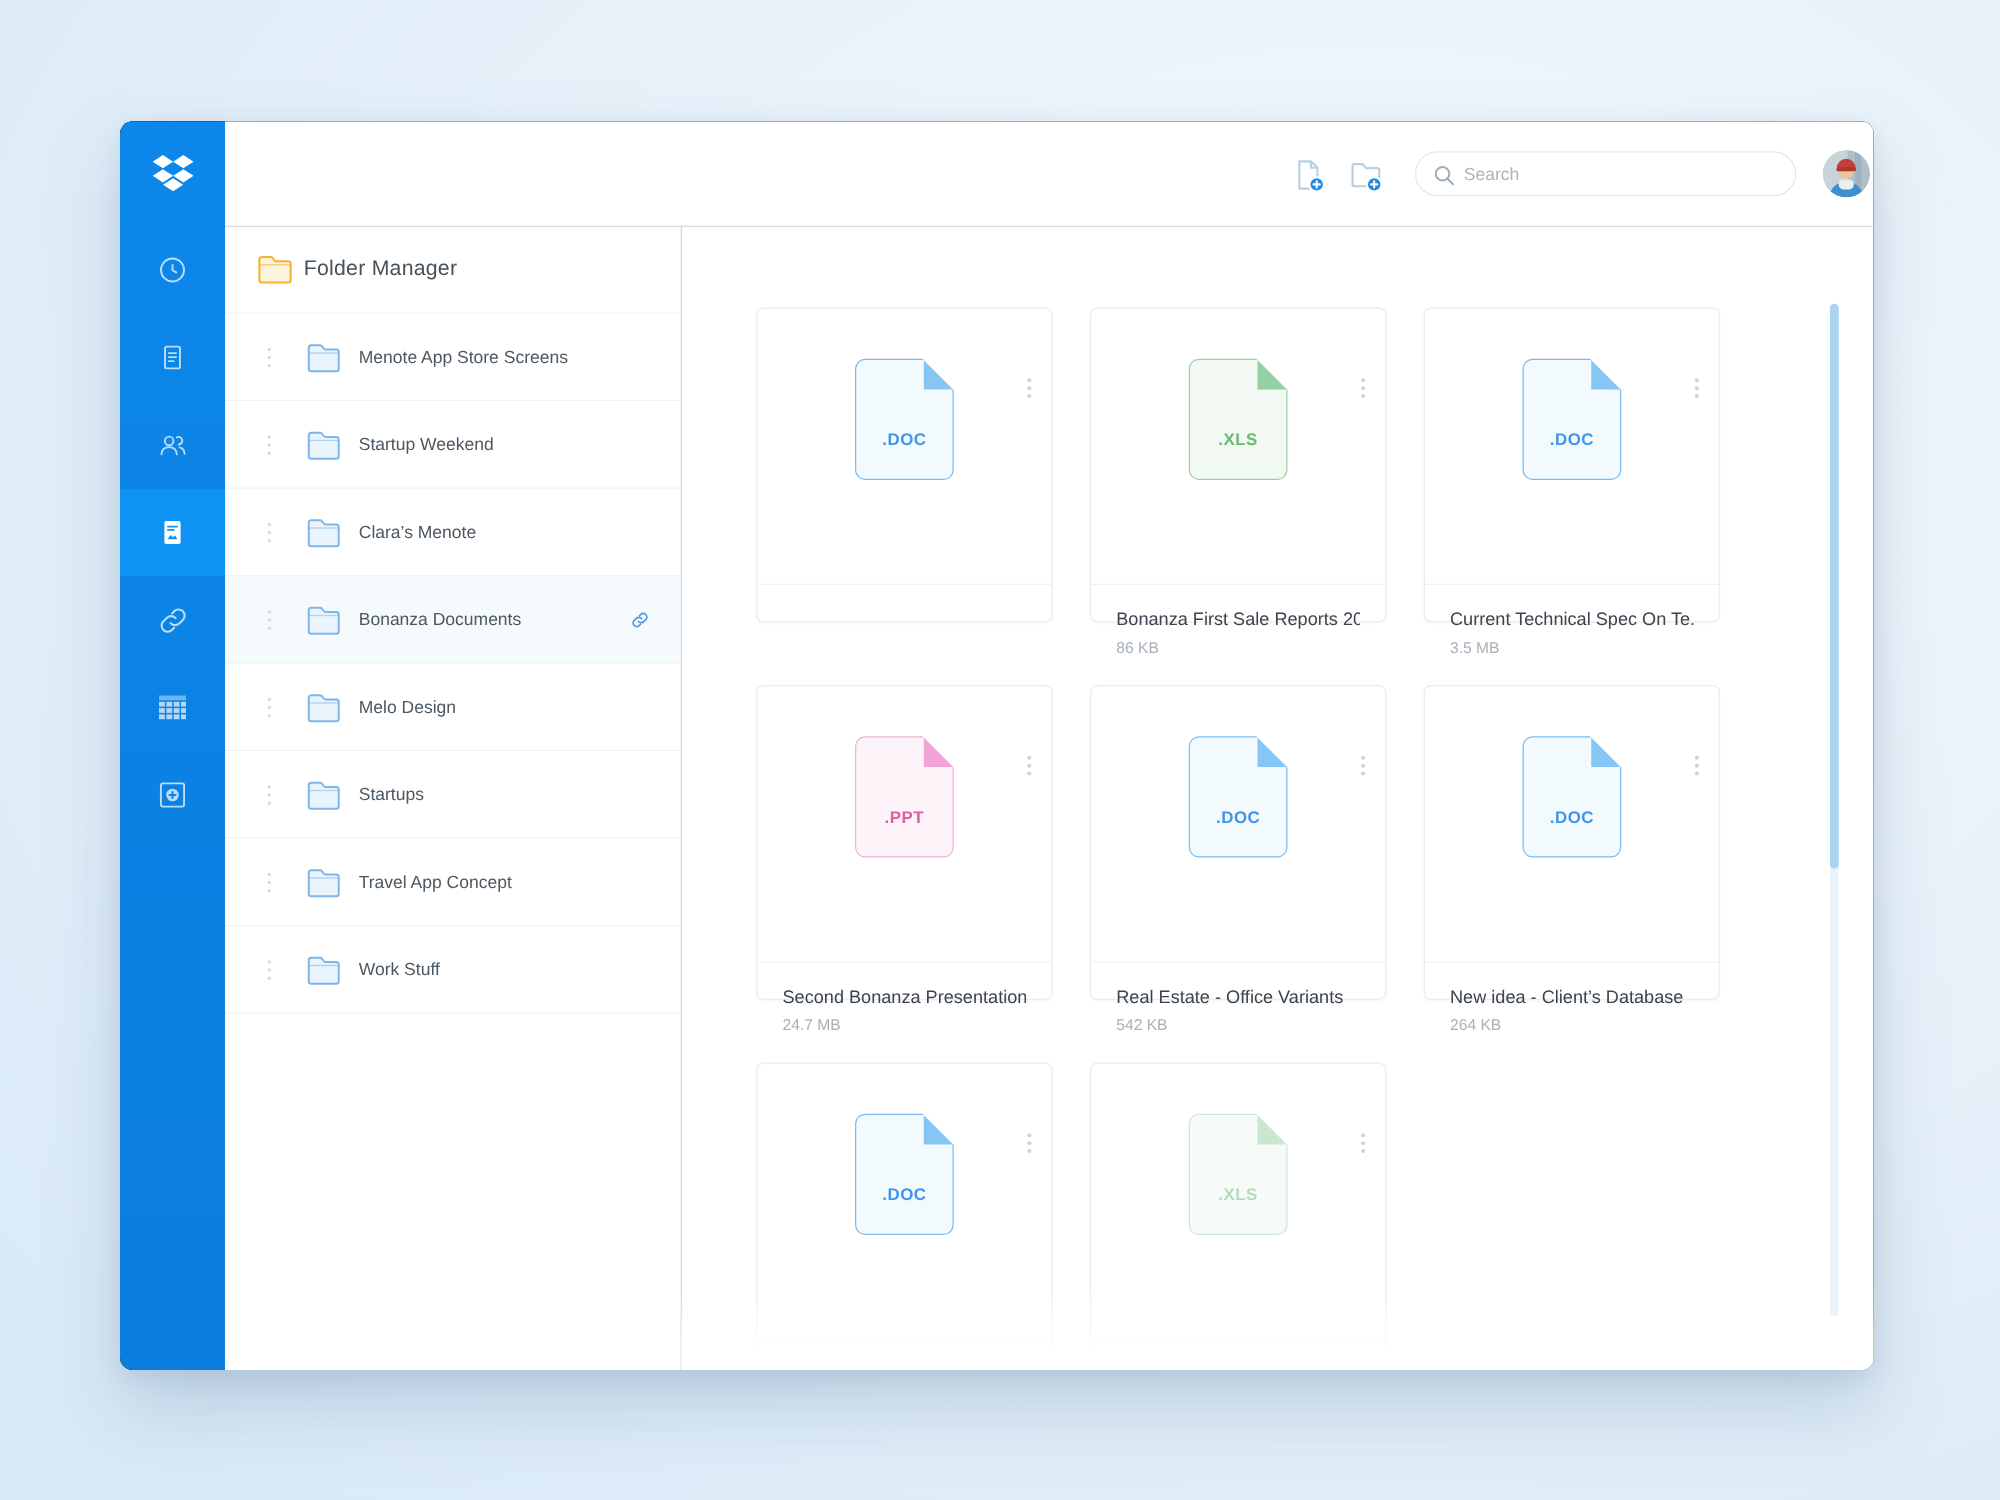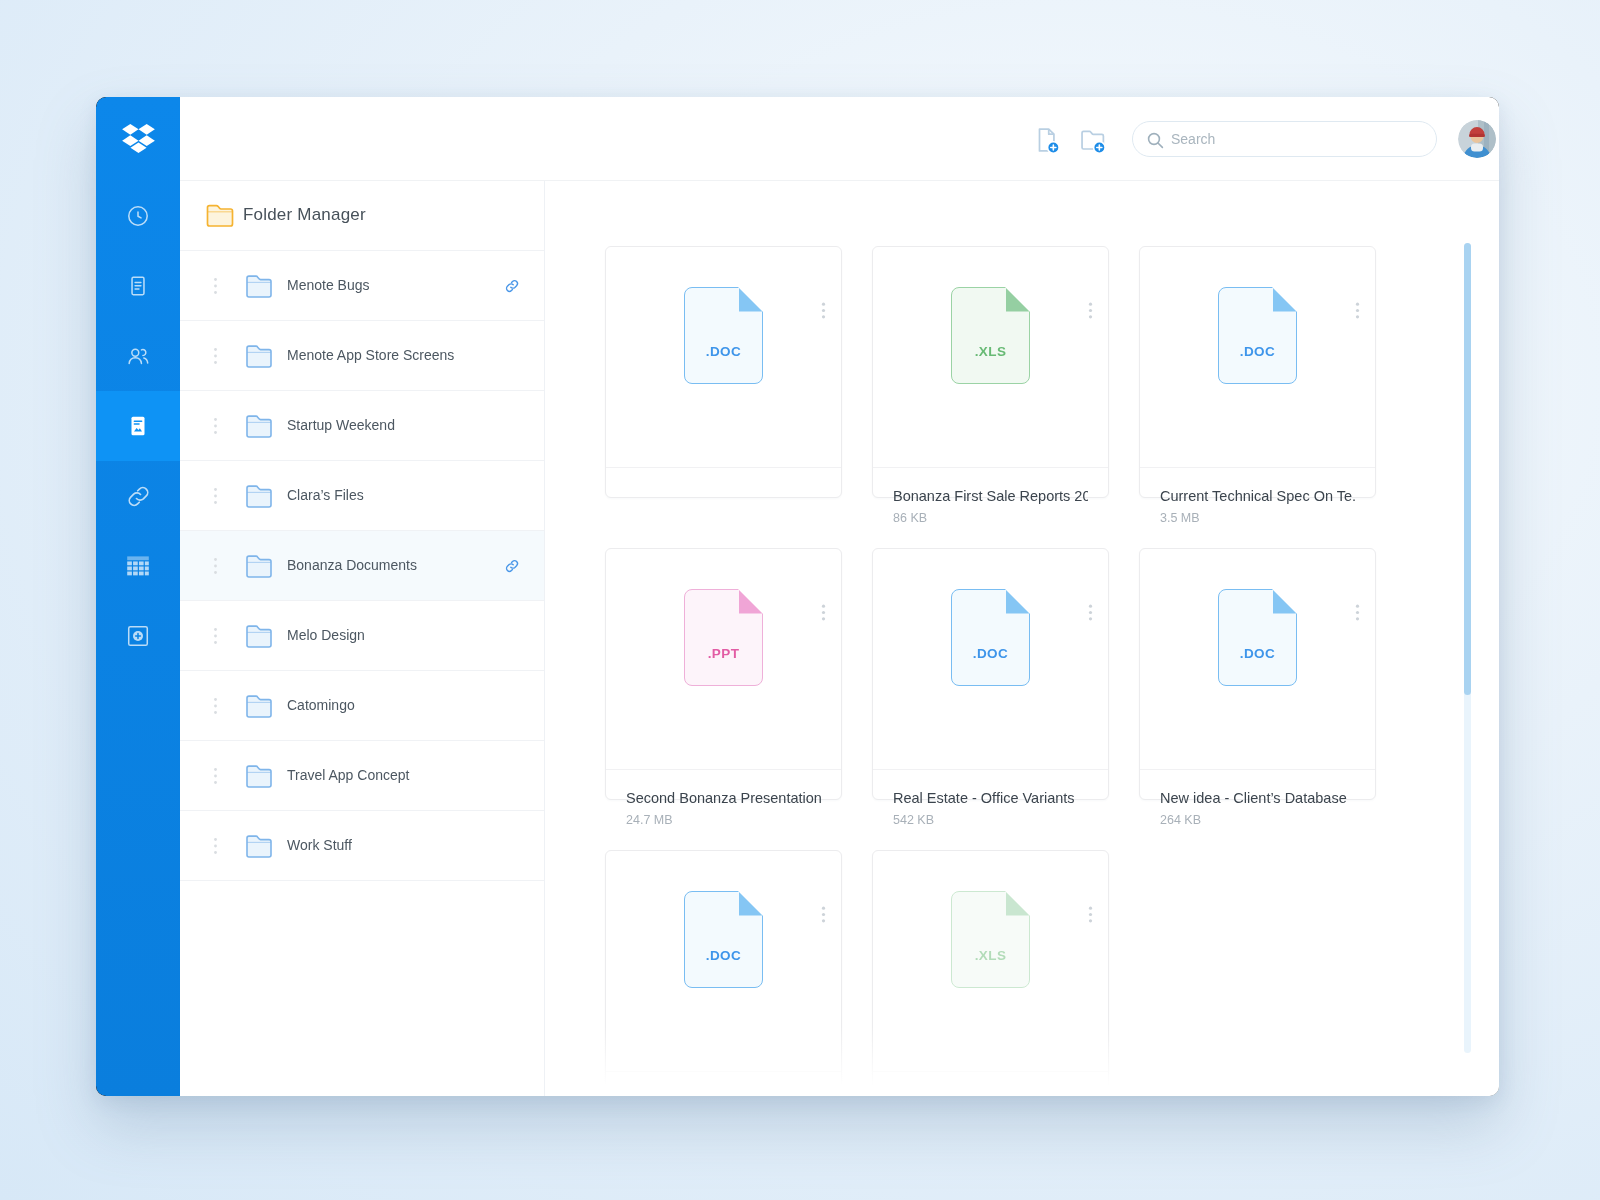--- a/index.html
+++ b/index.html
@@ -258,36 +258,20 @@
         <div class="folder-row">
     <svg class="drag" width="5" height="18" viewBox="0 0 5 18">
       <circle cx="2.5" cy="2.5" r="1.4" fill="#d9dde1"></circle>
             <circle cx="2.5" cy="9" r="1.4" fill="#d9dde1"></circle>
             <circle cx="2.5" cy="15.5" r="1.4" fill="#d9dde1"></circle>
     </svg>
     <svg class="f-icon" width="30" height="27" viewBox="0 0 30 27">
       <path d="M3 23V6.1c0-1.1.9-2 2-2h7c.6 0 1.2.3 1.5.8l1.5 1.9c.4.5.9.8 1.5.8H25c1.1 0 2 .9 2 2V23c0 1.1-.9 2-2 2H5c-1.1 0-2-.9-2-2z" fill="#eaf4fc" stroke="#7fb5ea" stroke-width="1.6" stroke-linejoin="round"></path>
       <path d="M3 10.4h24" stroke="#7fb5ea" stroke-width="1.1" opacity=".55"></path>
     </svg>
-    <div class="f-label">Menote Bugs</div>
-    <svg class="f-link" width="16" height="16" viewBox="0 0 24 24">
-      <path d="M10.2 13.8a4.3 4.3 0 0 0 6.1.3l2.6-2.6a4.3 4.3 0 0 0-6.1-6.1l-1.5 1.5" fill="none" stroke="#4a97e8" stroke-width="2.1" stroke-linecap="round" stroke-linejoin="round"></path>
-      <path d="M13.8 10.2a4.3 4.3 0 0 0-6.1-.3l-2.6 2.6a4.3 4.3 0 0 0 6.1 6.1l1.5-1.5" fill="none" stroke="#4a97e8" stroke-width="2.1" stroke-linecap="round" stroke-linejoin="round"></path>
-    </svg>
-  </div>
-        <div class="folder-row">
-    <svg class="drag" width="5" height="18" viewBox="0 0 5 18">
-      <circle cx="2.5" cy="2.5" r="1.4" fill="#d9dde1"></circle>
-            <circle cx="2.5" cy="9" r="1.4" fill="#d9dde1"></circle>
-            <circle cx="2.5" cy="15.5" r="1.4" fill="#d9dde1"></circle>
-    </svg>
-    <svg class="f-icon" width="30" height="27" viewBox="0 0 30 27">
-      <path d="M3 23V6.1c0-1.1.9-2 2-2h7c.6 0 1.2.3 1.5.8l1.5 1.9c.4.5.9.8 1.5.8H25c1.1 0 2 .9 2 2V23c0 1.1-.9 2-2 2H5c-1.1 0-2-.9-2-2z" fill="#eaf4fc" stroke="#7fb5ea" stroke-width="1.6" stroke-linejoin="round"></path>
-      <path d="M3 10.4h24" stroke="#7fb5ea" stroke-width="1.1" opacity=".55"></path>
-    </svg>
     <div class="f-label">Menote App Store Screens</div>
 
   </div>
         <div class="folder-row">
     <svg class="drag" width="5" height="18" viewBox="0 0 5 18">
       <circle cx="2.5" cy="2.5" r="1.4" fill="#d9dde1"></circle>
             <circle cx="2.5" cy="9" r="1.4" fill="#d9dde1"></circle>
             <circle cx="2.5" cy="15.5" r="1.4" fill="#d9dde1"></circle>
     </svg>
     <svg class="f-icon" width="30" height="27" viewBox="0 0 30 27">
@@ -300,21 +284,21 @@
         <div class="folder-row">
     <svg class="drag" width="5" height="18" viewBox="0 0 5 18">
       <circle cx="2.5" cy="2.5" r="1.4" fill="#d9dde1"></circle>
             <circle cx="2.5" cy="9" r="1.4" fill="#d9dde1"></circle>
             <circle cx="2.5" cy="15.5" r="1.4" fill="#d9dde1"></circle>
     </svg>
     <svg class="f-icon" width="30" height="27" viewBox="0 0 30 27">
       <path d="M3 23V6.1c0-1.1.9-2 2-2h7c.6 0 1.2.3 1.5.8l1.5 1.9c.4.5.9.8 1.5.8H25c1.1 0 2 .9 2 2V23c0 1.1-.9 2-2 2H5c-1.1 0-2-.9-2-2z" fill="#eaf4fc" stroke="#7fb5ea" stroke-width="1.6" stroke-linejoin="round"></path>
       <path d="M3 10.4h24" stroke="#7fb5ea" stroke-width="1.1" opacity=".55"></path>
     </svg>
-    <div class="f-label">Clara’s Files</div>
+    <div class="f-label">Clara’s Menote</div>
 
   </div>
         <div class="folder-row selected">
     <svg class="drag" width="5" height="18" viewBox="0 0 5 18">
       <circle cx="2.5" cy="2.5" r="1.4" fill="#d9dde1"></circle>
             <circle cx="2.5" cy="9" r="1.4" fill="#d9dde1"></circle>
             <circle cx="2.5" cy="15.5" r="1.4" fill="#d9dde1"></circle>
     </svg>
     <svg class="f-icon" width="30" height="27" viewBox="0 0 30 27">
       <path d="M3 23V6.1c0-1.1.9-2 2-2h7c.6 0 1.2.3 1.5.8l1.5 1.9c.4.5.9.8 1.5.8H25c1.1 0 2 .9 2 2V23c0 1.1-.9 2-2 2H5c-1.1 0-2-.9-2-2z" fill="#eaf4fc" stroke="#7fb5ea" stroke-width="1.6" stroke-linejoin="round"></path>
@@ -342,21 +326,21 @@
         <div class="folder-row">
     <svg class="drag" width="5" height="18" viewBox="0 0 5 18">
       <circle cx="2.5" cy="2.5" r="1.4" fill="#d9dde1"></circle>
             <circle cx="2.5" cy="9" r="1.4" fill="#d9dde1"></circle>
             <circle cx="2.5" cy="15.5" r="1.4" fill="#d9dde1"></circle>
     </svg>
     <svg class="f-icon" width="30" height="27" viewBox="0 0 30 27">
       <path d="M3 23V6.1c0-1.1.9-2 2-2h7c.6 0 1.2.3 1.5.8l1.5 1.9c.4.5.9.8 1.5.8H25c1.1 0 2 .9 2 2V23c0 1.1-.9 2-2 2H5c-1.1 0-2-.9-2-2z" fill="#eaf4fc" stroke="#7fb5ea" stroke-width="1.6" stroke-linejoin="round"></path>
       <path d="M3 10.4h24" stroke="#7fb5ea" stroke-width="1.1" opacity=".55"></path>
     </svg>
-    <div class="f-label">Catomingo</div>
+    <div class="f-label">Startups</div>
 
   </div>
         <div class="folder-row">
     <svg class="drag" width="5" height="18" viewBox="0 0 5 18">
       <circle cx="2.5" cy="2.5" r="1.4" fill="#d9dde1"></circle>
             <circle cx="2.5" cy="9" r="1.4" fill="#d9dde1"></circle>
             <circle cx="2.5" cy="15.5" r="1.4" fill="#d9dde1"></circle>
     </svg>
     <svg class="f-icon" width="30" height="27" viewBox="0 0 30 27">
       <path d="M3 23V6.1c0-1.1.9-2 2-2h7c.6 0 1.2.3 1.5.8l1.5 1.9c.4.5.9.8 1.5.8H25c1.1 0 2 .9 2 2V23c0 1.1-.9 2-2 2H5c-1.1 0-2-.9-2-2z" fill="#eaf4fc" stroke="#7fb5ea" stroke-width="1.6" stroke-linejoin="round"></path>

